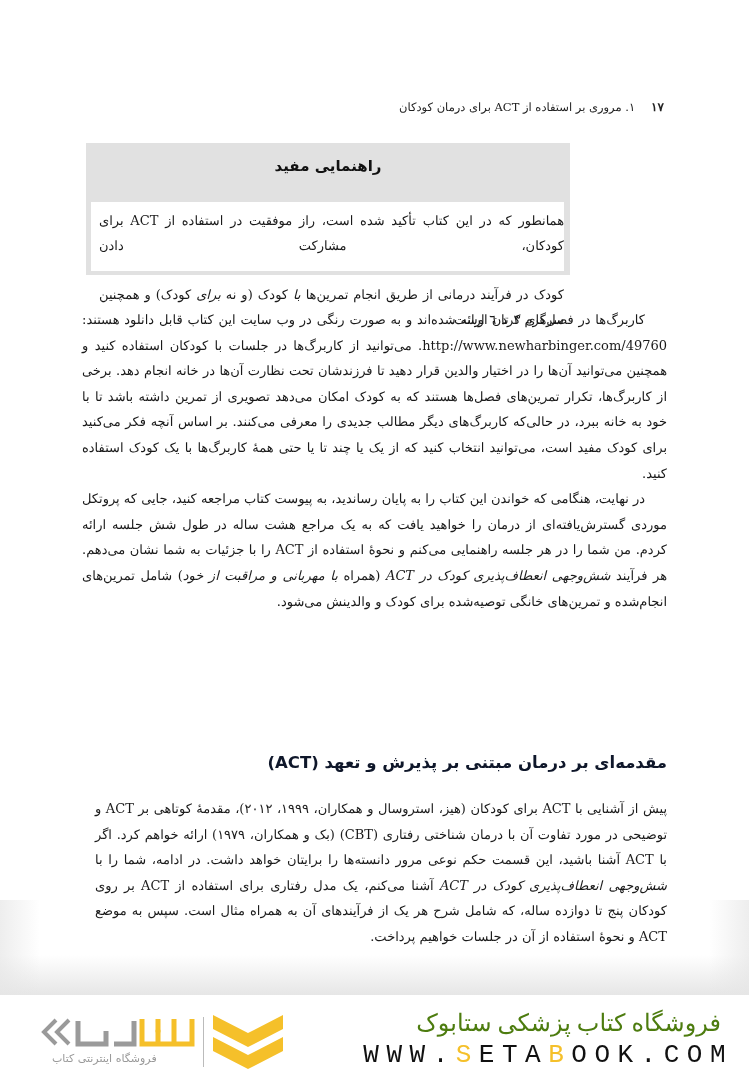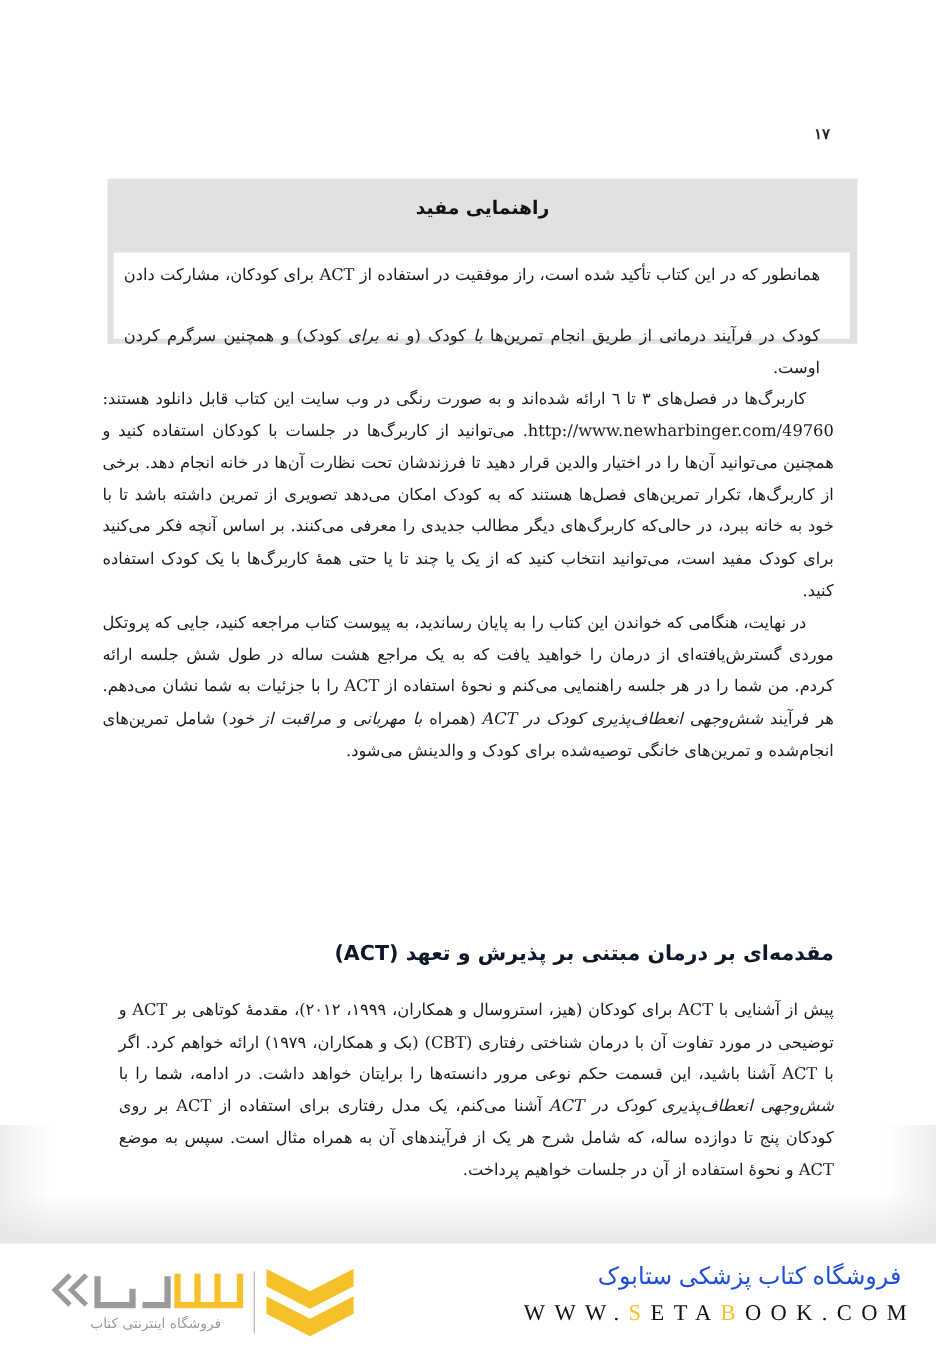--- a/index.html
+++ b/index.html
@@ -25,76 +25,77 @@
     position:absolute; right:0; top:900px; width:40px; height:95px;
     background:linear-gradient(to left, rgba(230,230,230,0.7), rgba(255,255,255,0));
   }
   .running-head {
     position:absolute; top:98px; right:85px; width:580px; height:18px;
     direction:rtl; display:flex; align-items:center;
     font-size:11.5px; color:#222;
   }
   .running-head .pg { font-weight:bold; font-size:12px; margin-left:16px; }
   .tip-box {
-    position:absolute; left:86px; top:143px; width:600px; height:132px;
+    position:absolute; left:86px; top:143px; width:484px; height:132px;
     background:#e1e1e1;
   }
   .tip-title {
     position:absolute; left:0; right:0; top:14px; text-align:center;
     direction:rtl; font-weight:bold; font-size:15px; color:#111;
     font-family:"DejaVu Sans","Liberation Sans",sans-serif;
   }
   .tip-body {
     position:absolute; left:5px; right:6px; top:59px; height:69px;
     background:#ffffff; direction:rtl; text-align:justify;
-    font-size:13px; line-height:25px; padding:6px 24px 0 8px; box-sizing:border-box;
+    font-size:13px; line-height:25px; padding:6px 0 0 8px; box-sizing:border-box;
     text-align-last:justify;
   }
   .tip-body .l2 { text-align-last:right;margin-top:24px; }
   .text-block {
     position:absolute; right:82px; width:585px; direction:rtl;
     font-size:13px; line-height:25.6px; text-align:justify;
   }
   .text-block p { margin:0; text-indent:22px; }
   .text-block p.noindent { text-indent:0;margin-left:13px; }
   .heading {
     position:absolute; right:82px; top:753px; width:585px; direction:rtl;
     font-family:"DejaVu Sans","Liberation Sans",sans-serif;
     font-weight:bold; font-size:16.5px; color:#0f172a;
   }
   em { font-style:italic; }
   .footer {
     position:absolute; left:0; top:995px; width:749px; height:84px; background:#ffffff;
   }
   .store-name {
     position:absolute; right:28px; top:14px; direction:rtl;
-    font-family:Liberation Sans, sans-serif;
-    font-size:19px; color:#1d4ed8;
+    font-family:Liberation Serif, serif;
+    font-size:24px; color:#4d7c0f;
   }
   .store-url {
     position:absolute; right:16px; top:45px;
-    font-family:Liberation Serif, serif;
-    font-size:18px; letter-spacing:7.5px; color:#111;
+    font-family:Liberation Mono, monospace;
+    font-size:26px; letter-spacing:7.5px; color:#111;
   }
   .store-url .accent { color:#f5c02a; }
   .logo-chevrons { position:absolute; left:213px; top:18px; width:70px; height:58px; }
   .logo-divider { position:absolute; left:203px; top:22px; width:1px; height:50px; background:#bbb; }
   .logo-mark { position:absolute; left:36px; top:20px; width:162px; height:34px; }
   .logo-tagline {
-    position:absolute; left:52px; top:57px; direction:rtl; width:145px; text-align:center;
+    position:absolute; left:52px; top:57px; direction:rtl; width:145px; text-align:left;
     font-family:"DejaVu Sans","Liberation Sans",sans-serif; font-size:11px; color:#999;
   }
 </style>
 </head>
 <body>
 
 <div class="page">
 
   <div class="running-head">
     <span class="pg">۱۷</span>
+    <span>۱. مروری بر استفاده از ACT برای درمان کودکان</span>
   </div>
 
   <div class="tip-box">
     <div class="tip-title">راهنمایی مفید</div>
     <div class="tip-body">
       <div>همانطور که در این کتاب تأکید شده است، راز موفقیت در استفاده از ACT برای کودکان، مشارکت دادن</div>
       <div class="l2"><span>کودک در فرآیند درمانی از طریق انجام تمرین‌ها </span><em>با</em><span> کودک (و نه </span><em>برای</em><span> کودک) و همچنین سرگرم کردن اوست.</span></div>
     </div>
   </div>
 

